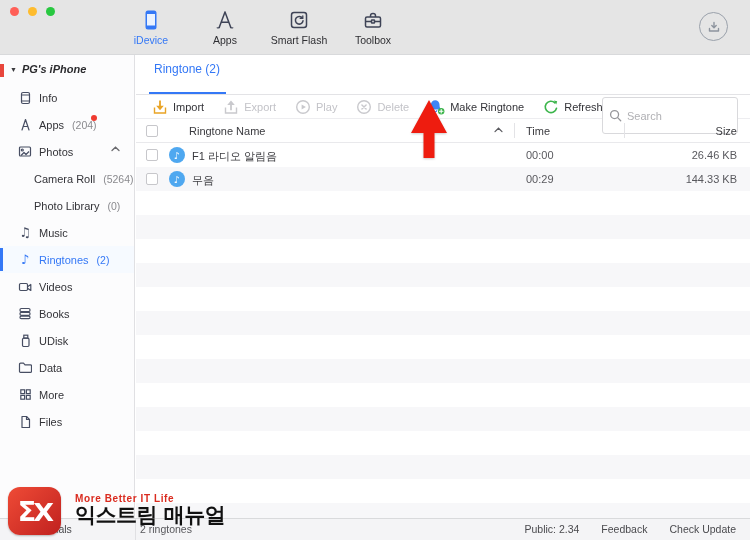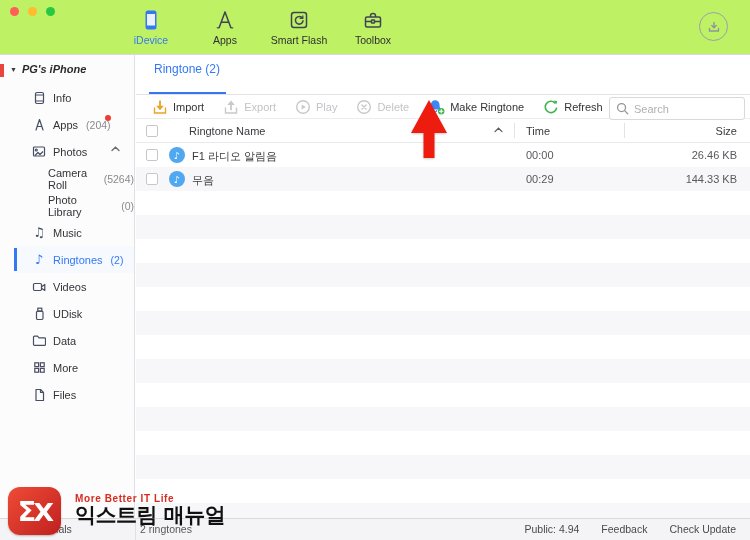--- a/index.html
+++ b/index.html
@@ -1,57 +1,57 @@
 <!DOCTYPE html>
 <html><head>
 <meta charset="utf-8">
 <style>
   * { margin:0; padding:0; box-sizing:border-box; }
   html,body { width:750px; height:540px; }
   body { font-family:"Liberation Sans","DejaVu Sans",sans-serif; background:#fff; overflow:hidden; }
   .window { position:relative; width:750px; height:540px; background:#fff; overflow:hidden; }
 
   
-  .topbar { position:absolute; left:0; top:0; width:750px; height:55px; background:#bef264; border-bottom:1px solid #d8d9db; }
+  .topbar { position:absolute; left:0; top:0; width:750px; height:55px; background:#e5e5e5; border-bottom:1px solid #d8d9db; }
   .traffic { position:absolute; left:10px; top:7px; display:flex; gap:9px; }
   .traffic span { width:9px; height:9px; border-radius:50%; display:block; }
   .nav { position:absolute; left:114px; top:4px; display:flex; }
   .nav-item { width:74px; display:flex; flex-direction:column; align-items:center; padding-top:4px; cursor:default; }
   .nav-item .nicon { height:24px; display:flex; align-items:center; justify-content:center; color:#3e4356; }
   .nav-item .nlabel { font-size:10.5px; color:#2f2f33; margin-top:2px; white-space:nowrap; }
   .nav-item.active .nlabel { color:#3478f6; }
   .dl-btn { position:absolute; right:22px; top:12px; width:29px; height:29px; border:1.5px solid #9aa1ab; border-radius:50%; display:flex; align-items:center; justify-content:center; color:#8d949e; background:transparent; }
 
   
   .sidebar { position:absolute; left:0; top:55px; width:135px; height:463px; background:#fcfcfd; border-right:1px solid #e0e0e3; }
   .red-mark { position:absolute; left:0; top:9px; width:4px; height:13px; background:#e8463c; }
   .device-row { display:flex; align-items:center; padding:8px 0 6px 10px;font-style:italic; }
   .device-tri { font-size:7px; color:#3a3a3e; margin-right:5px; }
   .device-name { font-size:11px; font-weight:bold; color:#2b2b2e; }
   .side-list { margin-top:3px; }
-  .side-item { position:relative; height:27px; display:flex; align-items:center; padding-left:18px; cursor:default;margin-left:14px; }
+  .side-item { position:relative; height:27px; display:flex; align-items:center; padding-left:18px; cursor:default; }
   .side-item .sicon { width:14px; height:14px; display:flex; align-items:center; justify-content:center; color:#474e63; margin-right:7px; font-size:13px; line-height:13px; font-family:"DejaVu Sans",sans-serif; }
   .side-item .slabel { font-size:11px; color:#333338; }
   .side-item .scount { font-size:10.5px; color:#8a8a8e; margin-left:8px; }
   .side-item.child { padding-left:34px; }
   .side-item.selected { background:#f6faff; }
   .side-item.selected::before { content:""; position:absolute; left:0; top:2px; bottom:2px; width:3px; background:#3478f6; }
   .side-item.selected .slabel, .side-item.selected .scount, .side-item.selected .sicon { color:#3478f6; }
   .badge-dot { position:absolute; left:91px; top:4px; width:6px; height:6px; border-radius:50%; background:#f03b30; }
   .chev { position:absolute; right:14px; top:8px; color:#6a6a6e; }
 
   
   .main { position:absolute; left:136px; top:55px; width:614px; height:463px; background:#fff; }
   .tab-row { position:relative; height:40px; border-bottom:1px solid #e3e3e6; }
   .tab { position:absolute; left:18px; top:7px; font-size:12px; color:#3478f6; }
   .tab-underline { position:absolute; left:13px; bottom:0; width:77px; height:2px; background:#3478f6; }
   .toolbar { position:relative; height:24px; display:flex; align-items:center; padding-left:16px; gap:19px; border-bottom:1px solid #ededf0; }
   .tool-btn { display:flex; align-items:center; gap:5px; font-size:11px; color:#333338; white-space:nowrap; cursor:default; }
   .tool-btn.disabled { color:#c3c3c8; }
-  .search-box { position:absolute; right:5px; top:2px; width:136px; height:23px; background:#fff; border:1px solid #d9d9dc; border-radius:3px; display:flex; align-items:center; padding:0 6px; gap:5px; }
+  .search-box { position:absolute; right:12px; top:2px; width:136px; height:37px; background:#fff; border:1px solid #d9d9dc; border-radius:3px; display:flex; align-items:center; padding:0 6px; gap:5px; }
   .search-box input { border:none; outline:none; width:100px; font-size:11px; color:#333; font-family:"Liberation Sans",sans-serif; background:transparent; }
   .search-box input::placeholder { color:#b0b0b4; }
 
   .table-header { position:relative; height:24px; border-bottom:1px solid #e9e9ec; font-size:11px; color:#3a3a3e; }
   .col-name { position:absolute; left:53px; top:6px; }
   .col-time { position:absolute; left:390px; top:6px; }
   .col-size { position:absolute; right:13px; top:6px; }
   .sort-caret { position:absolute; left:358px; top:8px; color:#555; }
   .col-div { position:absolute; top:4px; width:1px; height:15px; background:#e3e3e6; }
   .checkbox { position:absolute; left:10px; top:6px; width:12px; height:12px; border:1px solid #c7c7cb; border-radius:2px; background:#fff; }
@@ -213,20 +213,30 @@
       <div class="side-item">
         <span class="sicon">
             <svg width="14" height="13" viewBox="0 0 14 13" fill="none" stroke="#474e63" stroke-width="1.2" stroke-linejoin="round">
               <rect x="1.5" y="3.5" width="8" height="7" rx="1.2"></rect>
               <path d="M9.5 6.8 L12.8 4.5 V10.5 L9.5 8.2"></path>
             </svg>
           </span>
         <span class="slabel">Videos</span>
       </div>
 
+      <div class="side-item">
+        <span class="sicon">
+            <svg width="14" height="13" viewBox="0 0 14 13" fill="none" stroke="#474e63" stroke-width="1.2">
+              <rect x="2" y="1.5" width="10" height="3" rx="1.3"></rect>
+              <rect x="2" y="5.3" width="10" height="3" rx="1.3"></rect>
+              <rect x="2" y="9.1" width="10" height="2.6" rx="1.2"></rect>
+            </svg>
+          </span>
+        <span class="slabel">Books</span>
+      </div>
 
       <div class="side-item">
         <span class="sicon">
             <svg width="13" height="14" viewBox="0 0 13 14" fill="none" stroke="#474e63" stroke-width="1.2">
               <rect x="3.5" y="4.2" width="6.5" height="8.3" rx="1.2"></rect>
               <rect x="4.8" y="1.2" width="4" height="3"></rect>
             </svg>
           </span>
         <span class="slabel">UDisk</span>
       </div>
@@ -357,21 +367,21 @@
   </div>
 
   <div class="statusbar">
     <span class="vdiv"></span>
     <span class="tutorials">
       <span class="tut-circle"></span>
       <span>Tutorials</span>
     </span>
     <span class="ring-count">2 ringtones</span>
     <span class="status-right">
-      <span>Public: 4.94</span>
+      <span>Public: 2.34</span>
       <span>Feedback</span>
       <span>Check Update</span>
     </span>
   </div>
 
   <div class="watermark">
     <div class="logo-sq">
       <span class="logo-glyph">ΣX</span>
     </div>
     <div class="wm-text">

